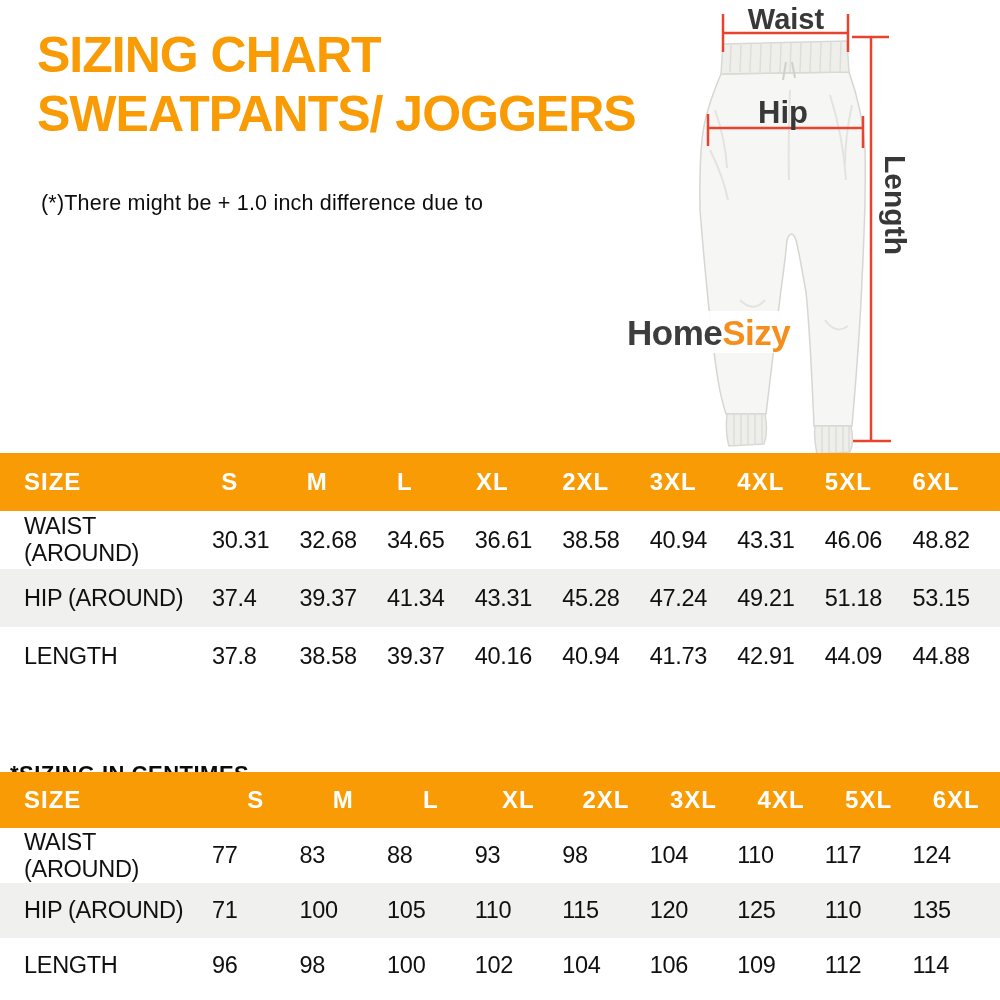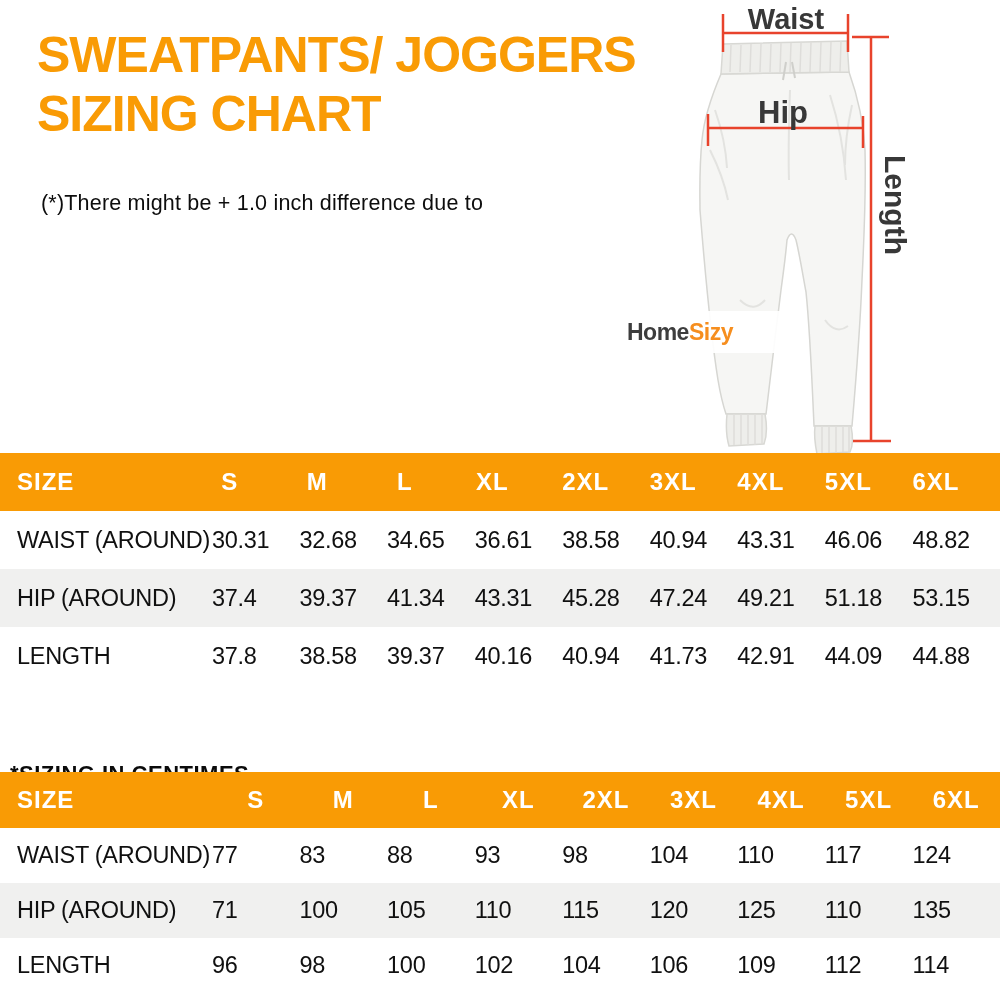--- a/index.html
+++ b/index.html
@@ -18,49 +18,49 @@
 
   .page-title{position:absolute;left:37px;top:26px;
     font-size:50px;font-weight:bold;line-height:59px;letter-spacing:-1px;
     color:var(--accent-orange);}
   .note{position:absolute;left:41px;top:189px;
     font-size:21.5px;line-height:28.5px;color:#0D0D0D;letter-spacing:0.2px;}
 
   .diagram{position:absolute;left:600px;top:0;width:400px;height:458px;}
   .diagram svg{position:absolute;left:0;top:0;}
   .logo{position:absolute;left:20px;top:311px;width:170px;height:42px;
-    background:rgba(255,255,255,0.92);display:flex;align-items:center;
-    padding-left:7px;font-size:23px;font-weight:bold;letter-spacing:-0.5px;}
+    background:rgba(255,255,255,0.92);display:flex;align-items:flex-end;
+    padding-left:7px;font-size:35px;font-weight:bold;letter-spacing:-0.5px;}
   .logo .p1{color:var(--logo-dark);}
   .logo .p2{color:var(--logo-orange);}
 
   .cm-heading{position:absolute;left:10px;top:737px;
     font-size:22px;font-weight:bold;color:#0B0B0B;letter-spacing:0.5px;margin-top:24px;}
 
   table{position:absolute;left:0;width:1000px;border-collapse:collapse;table-layout:fixed;}
   .tbl-inch{top:453px;}
   .tbl-cm{top:772px;}
   thead th{background:var(--accent-orange);color:#ffffff;
     font-size:24px;font-weight:bold;letter-spacing:1px;text-align:center;}
   .tbl-inch thead th{height:58px;}
   .tbl-cm thead th{height:56px;}
   .tbl-inch td{height:58px;}
   .tbl-cm td{height:55px;}
   td{font-size:23.5px;color:var(--ink);text-align:left;letter-spacing:-0.3px;}
-  th:first-child, td:first-child{text-align:left;padding-left:17px;}
+  th:first-child, td:first-child{text-align:left;padding-left:24px;}
   tbody tr:nth-child(even){background:var(--row-alt-gray);}
   
   .tbl-inch thead th:not(:first-child){padding-right:52px;}
 </style>
 </head>
 <body>
 
 <div class="page-title">
+  <div>SIZING CHART</div>
   <div>SWEATPANTS/ JOGGERS</div>
-  <div>SIZING CHART</div>
 </div>
 
 <div class="note">
   <div>(*)There might be + 1.0 inch difference due to</div>
 </div>
 
 <div class="diagram">
   <svg width="400" height="458" viewBox="0 0 400 458">
 
     <g>

